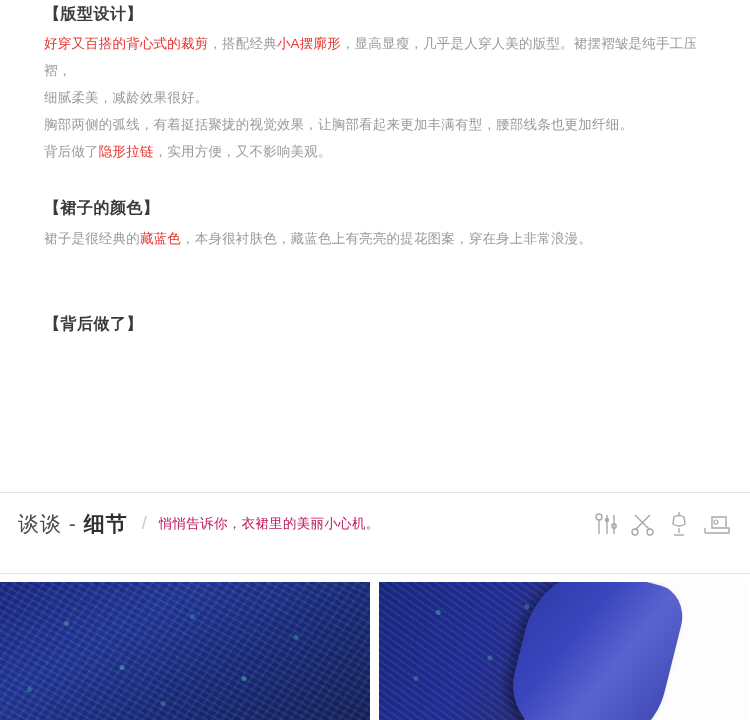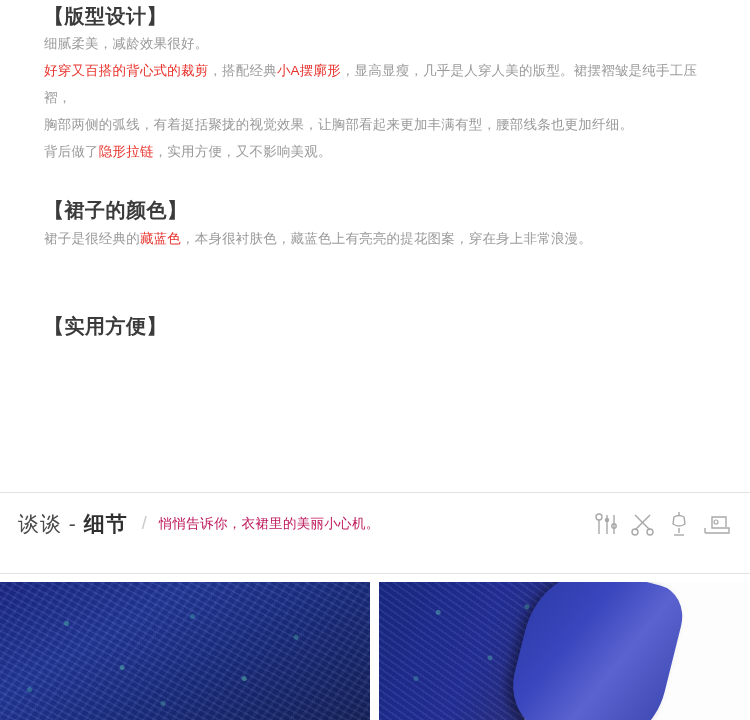--- a/index.html
+++ b/index.html
@@ -14,21 +14,21 @@
     color: #8c8c8c;
     overflow: hidden;
     position: relative;
   }
   .page {
     position: relative;
     width: 750px;
     height: 720px;
   }
   .section-title {
-    font-size: 20px;
+    font-size: 16px;
     font-weight: bold;
     color: #3b3b3b;
     letter-spacing: 0.5px;
     margin: 0;
     line-height: 1.2;
   }
   .para {
     font-size: 13.5px;
     line-height: 27px;
     color: #9a9a9a;
@@ -208,41 +208,41 @@
   }
 </style>
 </head>
 <body>
 
 <div class="page">
 
   <h2 class="section-title sec1-title">【版型设计】</h2>
   <div class="sec1-body">
     <p class="para">
+      <span class="hl">好穿又百搭的背心式的裁剪</span><span>，搭配经典</span><span class="hl">小A摆廓形</span><span>，显高显瘦，几乎是人穿人美的版型。裙摆褶皱是纯手工压褶，</span>
+    </p>
+    <p class="para">
       <span>细腻柔美，减龄效果很好。</span>
-    </p>
-    <p class="para">
-      <span class="hl">好穿又百搭的背心式的裁剪</span><span>，搭配经典</span><span class="hl">小A摆廓形</span><span>，显高显瘦，几乎是人穿人美的版型。裙摆褶皱是纯手工压褶，</span>
     </p>
     <p class="para">
       <span>胸部两侧的弧线，有着挺括聚拢的视觉效果，让胸部看起来更加丰满有型，腰部线条也更加纤细。</span>
     </p>
     <p class="para">
       <span>背后做了</span><span class="hl">隐形拉链</span><span>，实用方便，又不影响美观。</span>
     </p>
   </div>
 
   <h2 class="section-title sec2-title">【裙子的颜色】</h2>
   <div class="sec2-body">
     <p class="para">
       <span>裙子是很经典的</span><span class="hl">藏蓝色</span><span>，本身很衬肤色，藏蓝色上有亮亮的提花图案，穿在身上非常浪漫。</span>
     </p>
   </div>
 
-  <h2 class="section-title sec3-title">【实用方便】</h2>
+  <h2 class="section-title sec3-title">【背后做了】</h2>
 
   <div class="band">
     <div class="band-line-top"></div>
     <div class="band-line-bottom"></div>
     <div class="band-inner">
       <div class="band-title"><span>谈谈 - </span><span class="bold">细节</span></div>
       <div class="band-slash">/</div>
       <div class="band-sub">悄悄告诉你，衣裙里的美丽小心机。</div>
       <div class="band-icons">
         <span>

